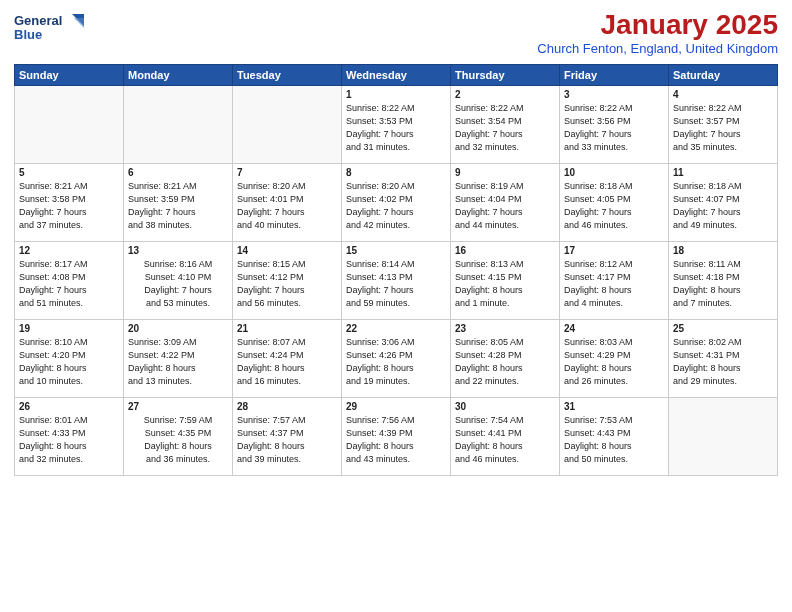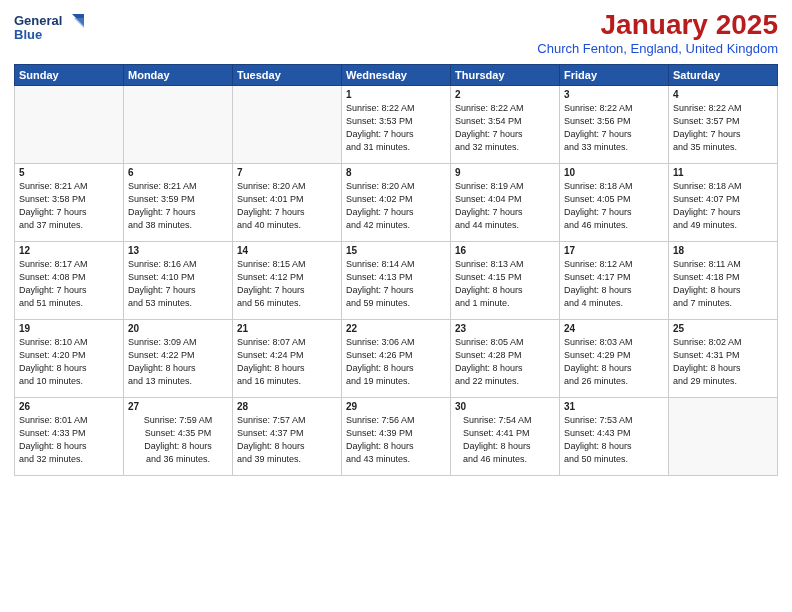--- a/index.html
+++ b/index.html
@@ -199,21 +199,21 @@
         <tr>
           <td>
             <span class="day-number">12</span>
             <div class="day-info" style="white-space: pre-line;">Sunrise: 8:17 AM
 Sunset: 4:08 PM
 Daylight: 7 hours
 and 51 minutes.</div>
           </td>
           <td>
             <span class="day-number">13</span>
-            <div class="day-info" style="white-space: pre-line;">Sunrise: 8:16 AM
+            <div class="day-info" style="white-space: pre-line; text-align: center;">Sunrise: 8:16 AM
 Sunset: 4:10 PM
 Daylight: 7 hours
 and 53 minutes.</div>
           </td>
           <td>
             <span class="day-number">14</span>
             <div class="day-info" style="white-space: pre-line;">Sunrise: 8:15 AM
 Sunset: 4:12 PM
 Daylight: 7 hours
 and 56 minutes.</div>
@@ -322,21 +322,21 @@
           </td>
           <td>
             <span class="day-number">29</span>
             <div class="day-info" style="white-space: pre-line;">Sunrise: 7:56 AM
 Sunset: 4:39 PM
 Daylight: 8 hours
 and 43 minutes.</div>
           </td>
           <td>
             <span class="day-number">30</span>
-            <div class="day-info" style="white-space: pre-line; margin-left: 8px;">Sunrise: 7:54 AM
+            <div class="day-info" style="white-space: pre-line;">Sunrise: 7:54 AM
 Sunset: 4:41 PM
 Daylight: 8 hours
 and 46 minutes.</div>
           </td>
           <td>
             <span class="day-number">31</span>
             <div class="day-info" style="white-space: pre-line;">Sunrise: 7:53 AM
 Sunset: 4:43 PM
 Daylight: 8 hours
 and 50 minutes.</div>

